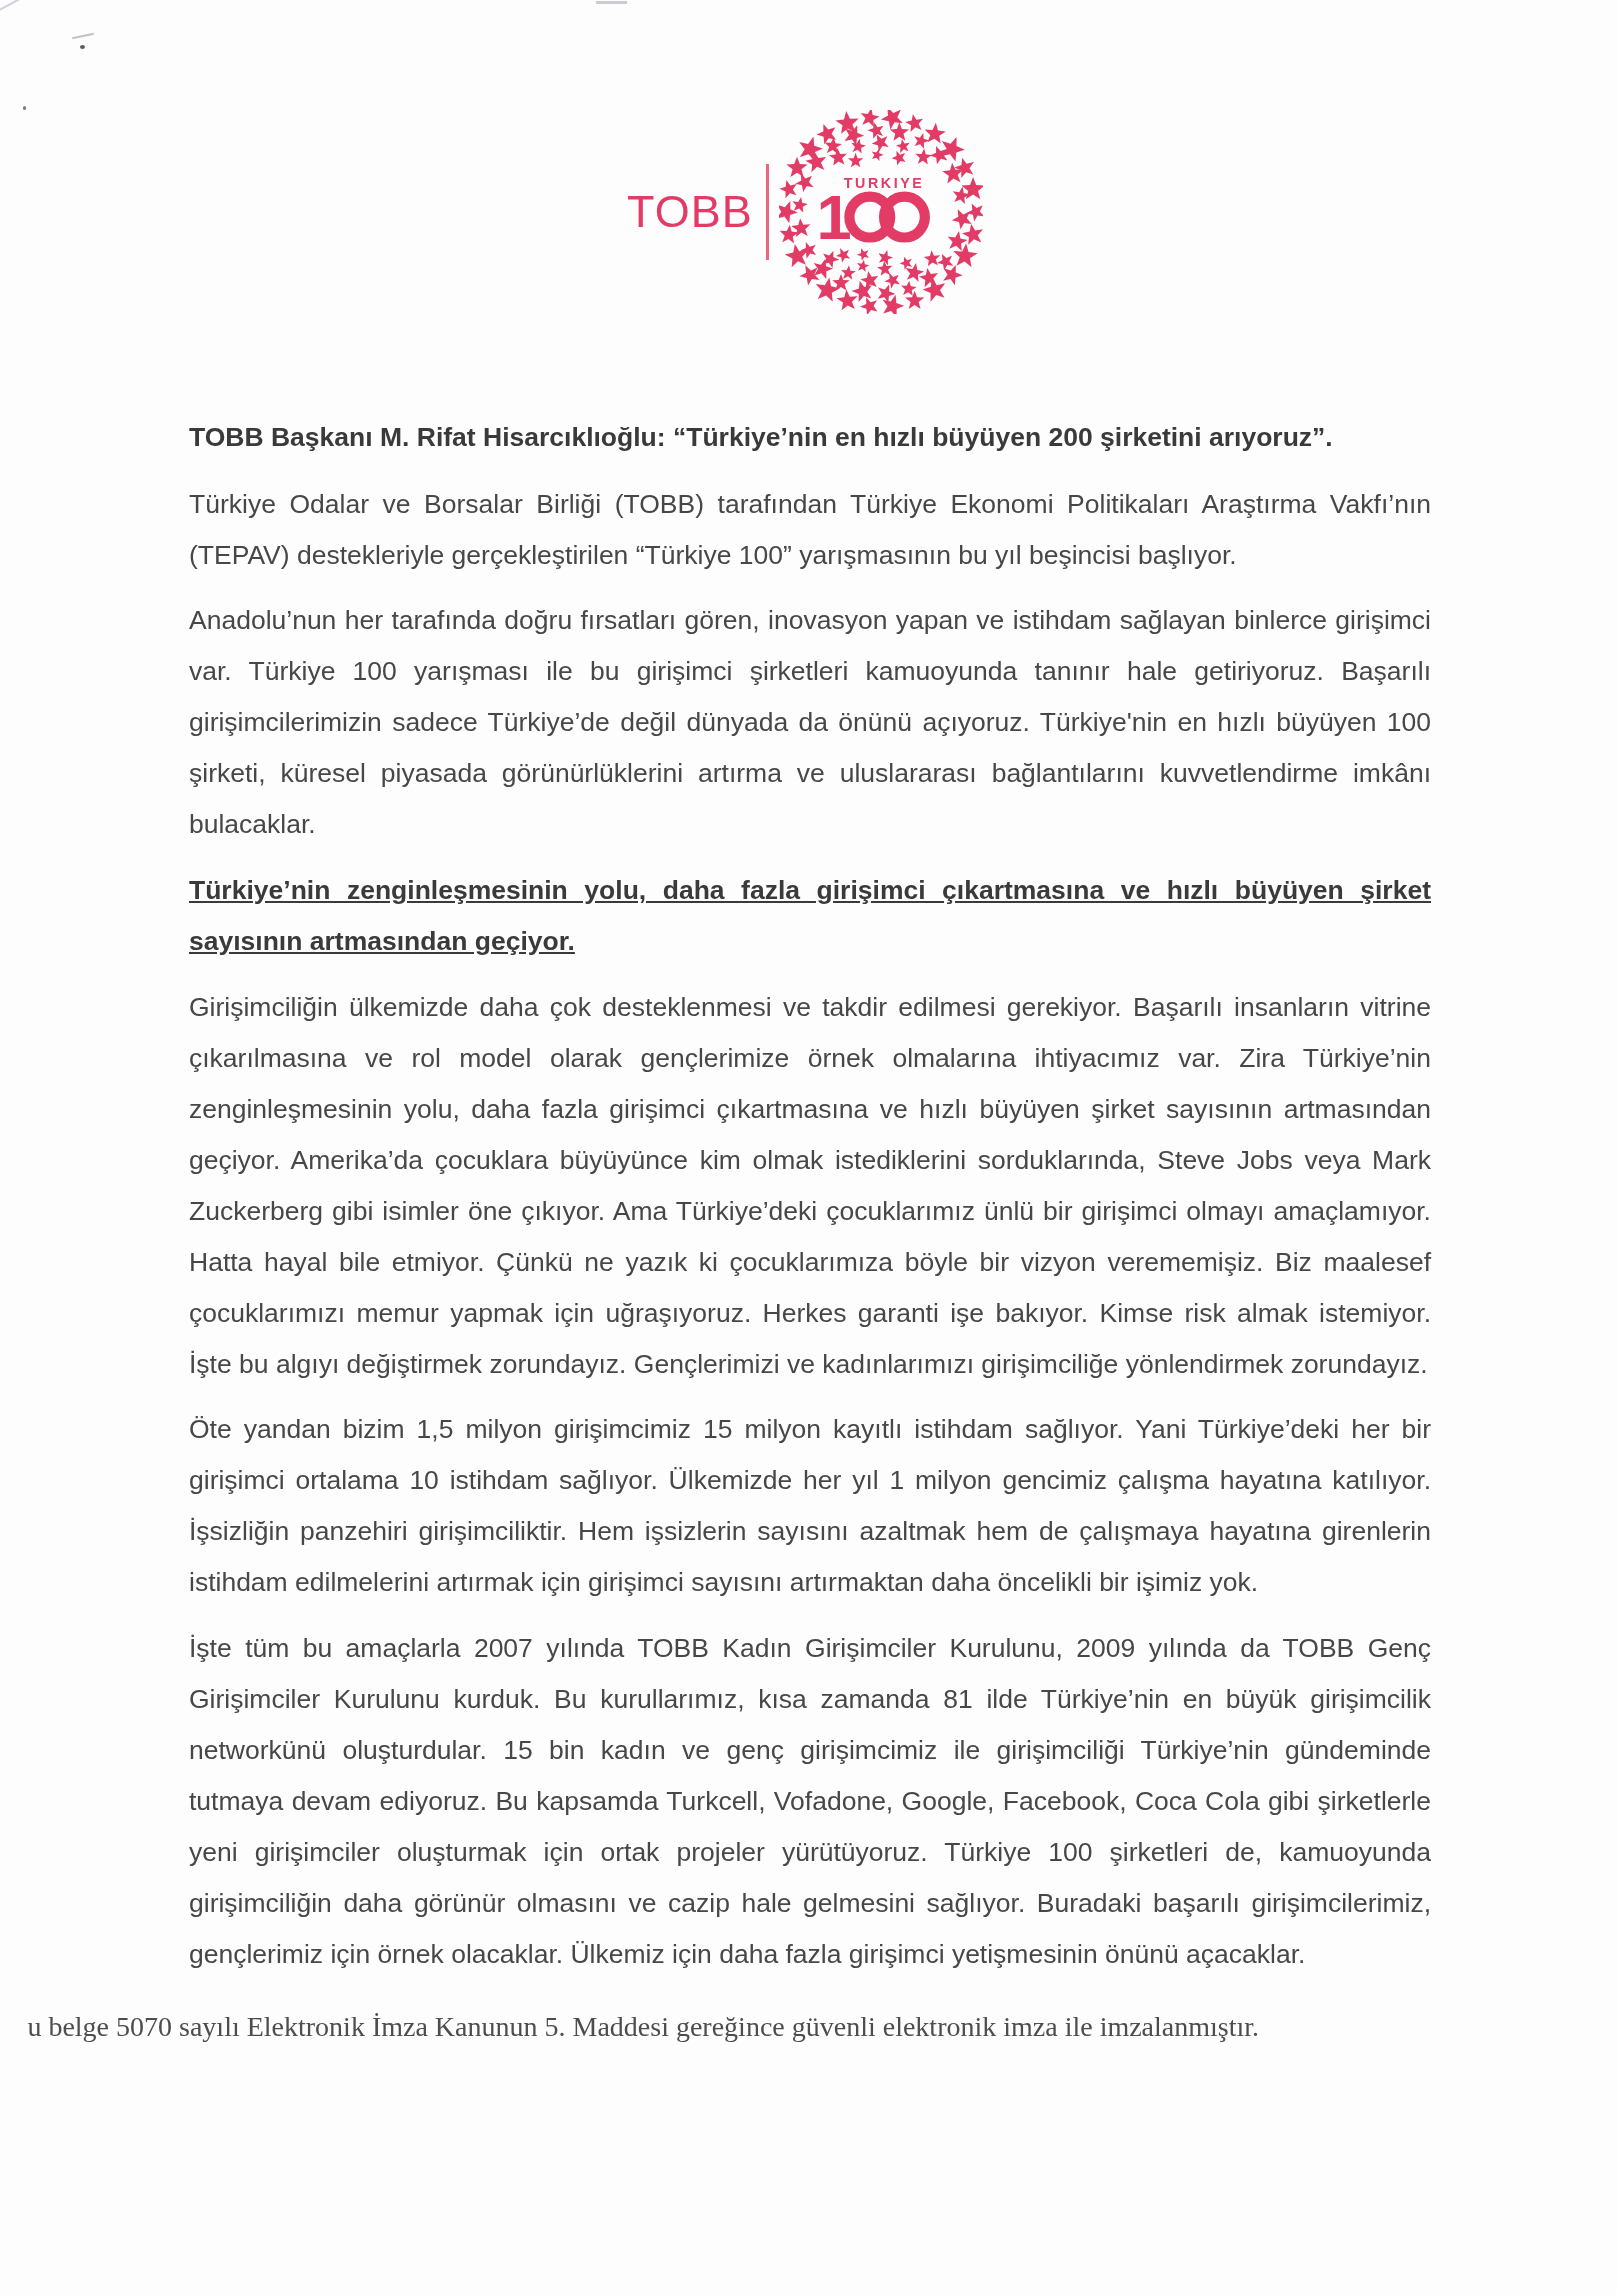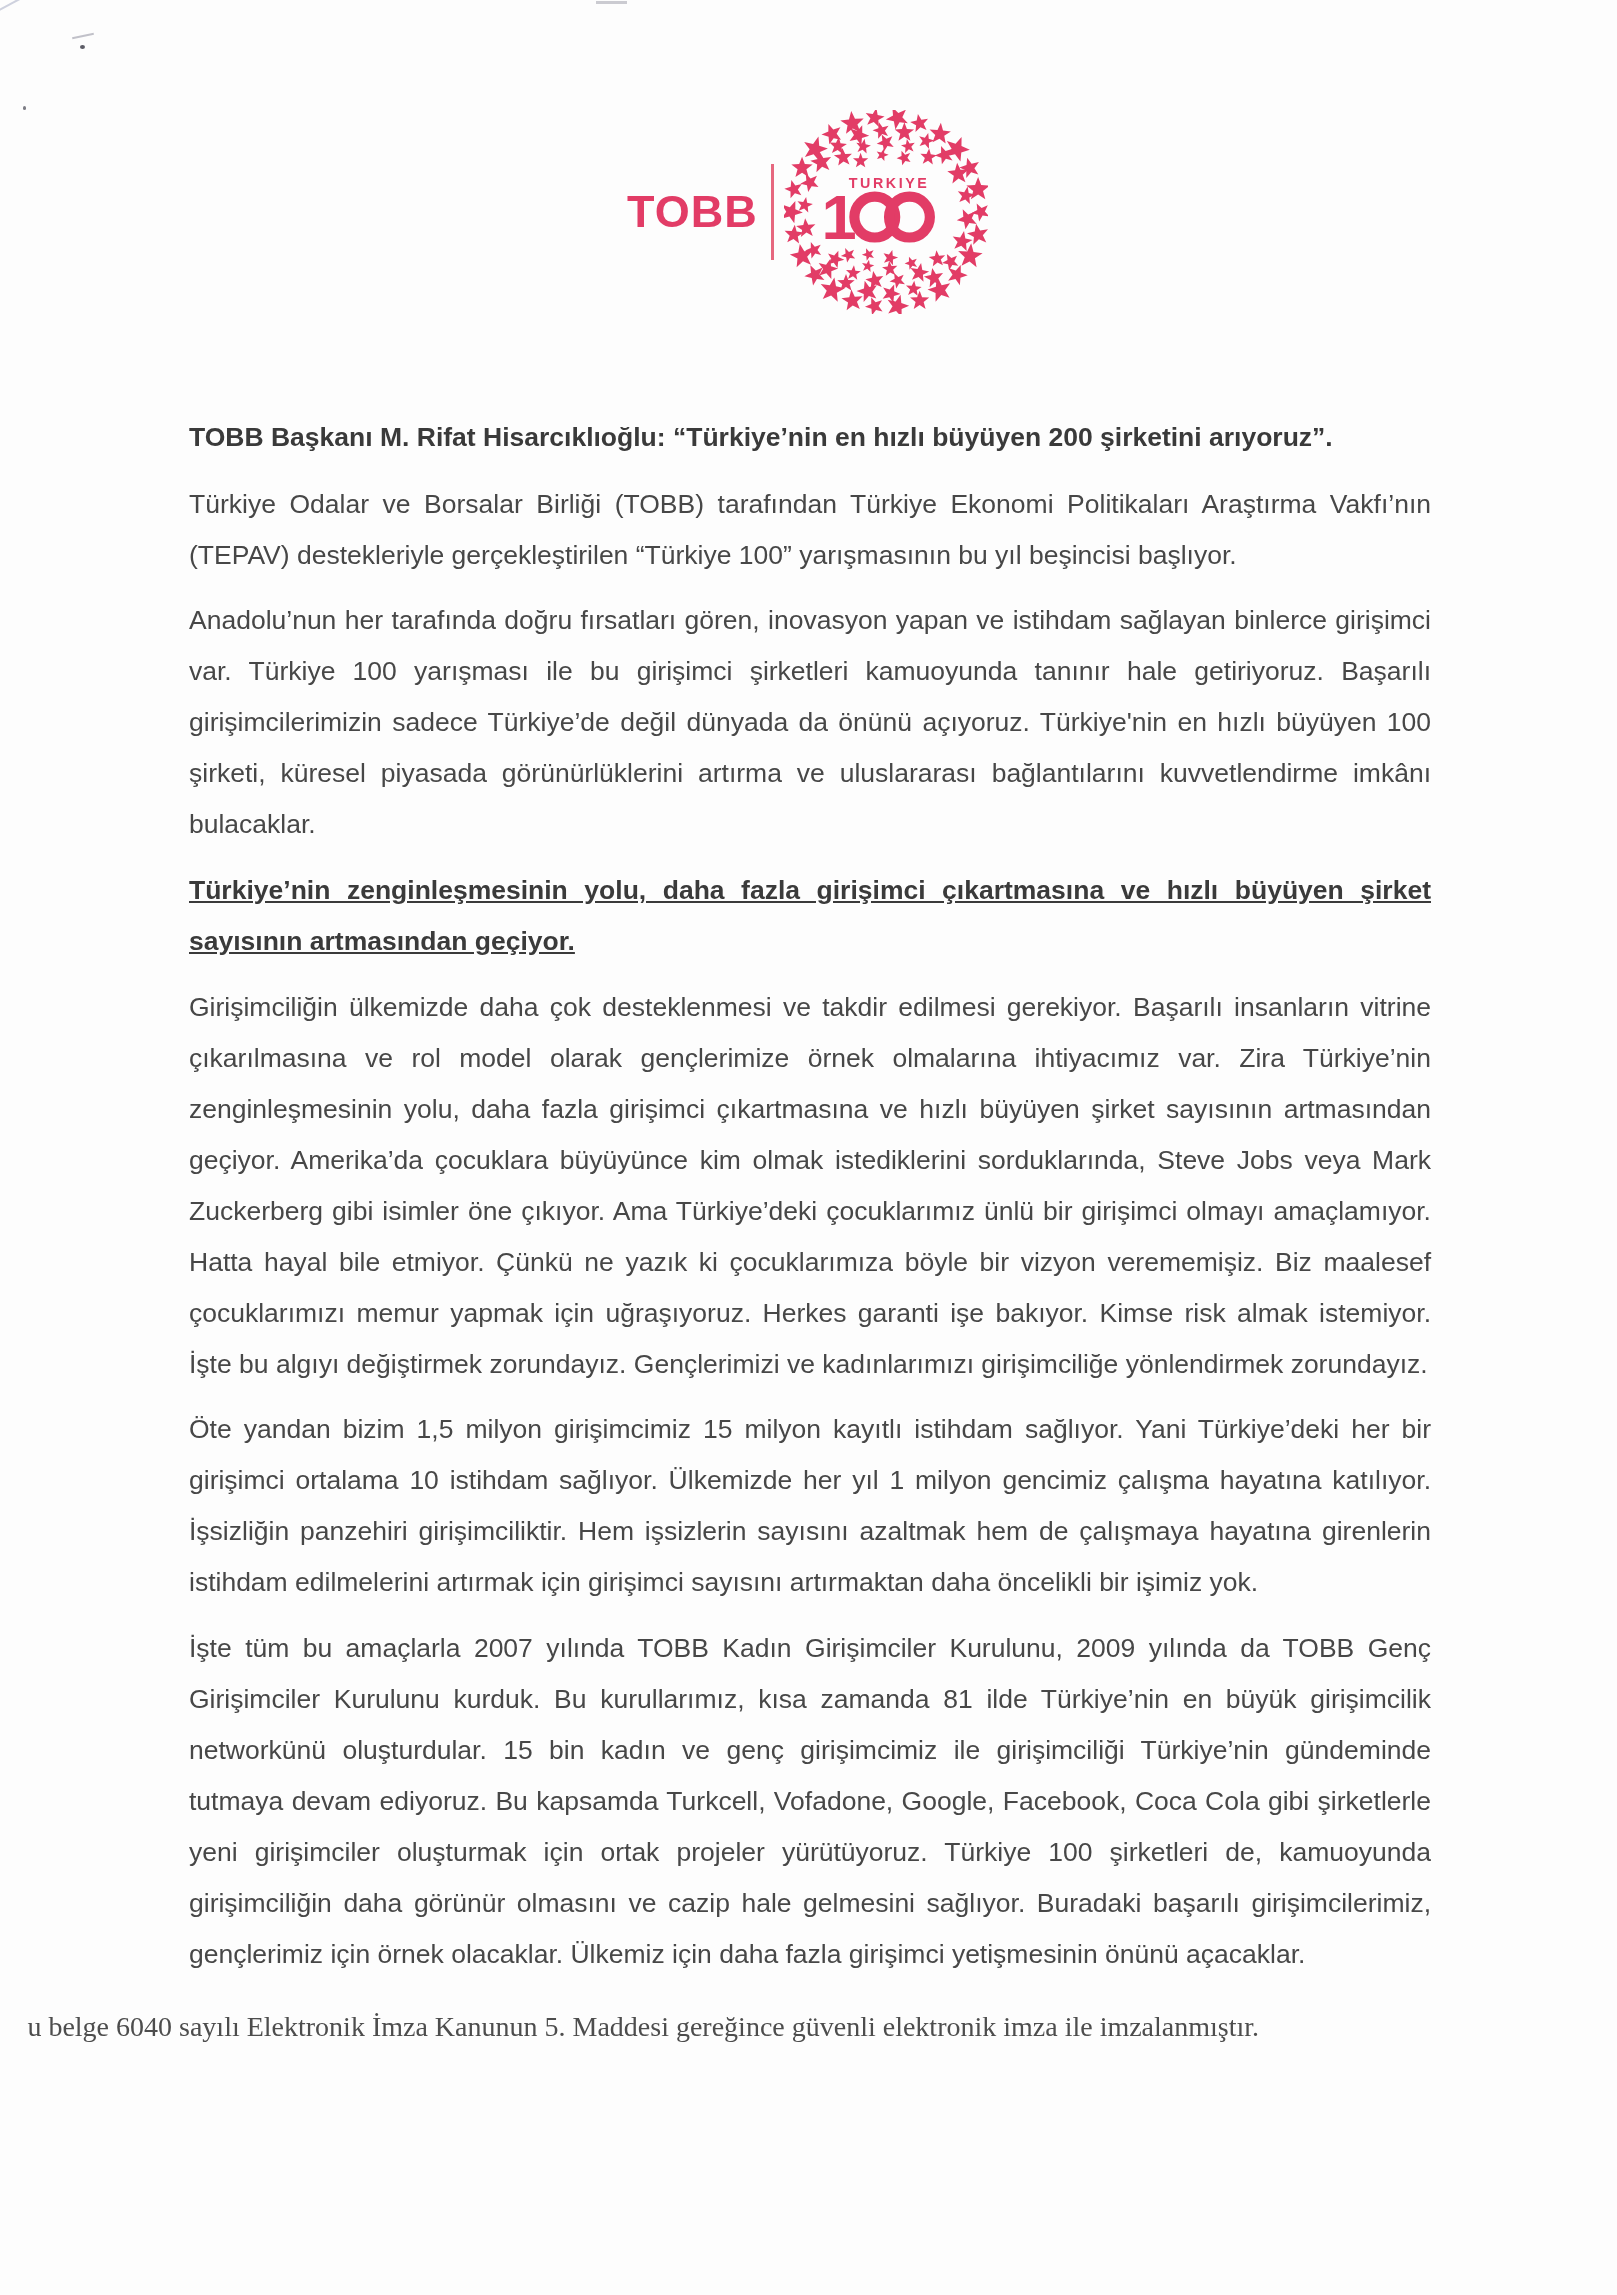--- a/index.html
+++ b/index.html
@@ -11,21 +11,21 @@
     font-family: "Liberation Sans", sans-serif;
   }
   
   .logo {
     position: absolute;
     left: 627px; top: 106px;
     width: 372px; height: 211px;
     display: flex; align-items: center;
   }
   .logo-wordmark {
-    font-weight: 700;
+    font-weight: 400;
     font-size: 45px;
     letter-spacing: 1px;
     color: #e23c66;
     margin-right: 13.7px;
   }
   .logo-divider {
     width: 2.9px; height: 96px;
     background: #e6687f;
     margin-right: 9.8px;
   }
@@ -177,14 +177,14 @@
   <div>
       <p class="para">Türkiye Odalar ve Borsalar Birliği (TOBB) tarafından Türkiye Ekonomi Politikaları Araştırma Vakfı’nın (TEPAV) destekleriyle gerçekleştirilen “Türkiye 100” yarışmasının bu yıl beşincisi başlıyor.</p>
       <p class="para">Anadolu’nun her tarafında doğru fırsatları gören, inovasyon yapan ve istihdam sağlayan binlerce girişimci var. Türkiye 100 yarışması ile bu girişimci şirketleri kamuoyunda tanınır hale getiriyoruz. Başarılı girişimcilerimizin sadece Türkiye’de değil dünyada da önünü açıyoruz. Türkiye'nin en hızlı büyüyen 100 şirketi, küresel piyasada görünürlüklerini artırma ve uluslararası bağlantılarını kuvvetlendirme imkânı bulacaklar.</p>
       <p class="para bold">Türkiye’nin zenginleşmesinin yolu, daha fazla girişimci çıkartmasına ve hızlı büyüyen şirket sayısının artmasından geçiyor.</p>
       <p class="para">Girişimciliğin ülkemizde daha çok desteklenmesi ve takdir edilmesi gerekiyor. Başarılı insanların vitrine çıkarılmasına ve rol model olarak gençlerimize örnek olmalarına ihtiyacımız var. Zira Türkiye’nin zenginleşmesinin yolu, daha fazla girişimci çıkartmasına ve hızlı büyüyen şirket sayısının artmasından geçiyor. Amerika’da çocuklara büyüyünce kim olmak istediklerini sorduklarında, Steve Jobs veya Mark Zuckerberg gibi isimler öne çıkıyor. Ama Türkiye’deki çocuklarımız ünlü bir girişimci olmayı amaçlamıyor. Hatta hayal bile etmiyor. Çünkü ne yazık ki çocuklarımıza böyle bir vizyon verememişiz. Biz maalesef çocuklarımızı memur yapmak için uğraşıyoruz. Herkes garanti işe bakıyor. Kimse risk almak istemiyor. İşte bu algıyı değiştirmek zorundayız. Gençlerimizi ve kadınlarımızı girişimciliğe yönlendirmek zorundayız.</p>
       <p class="para">Öte yandan bizim 1,5 milyon girişimcimiz 15 milyon kayıtlı istihdam sağlıyor. Yani Türkiye’deki her bir girişimci ortalama 10 istihdam sağlıyor. Ülkemizde her yıl 1 milyon gencimiz çalışma hayatına katılıyor. İşsizliğin panzehiri girişimciliktir. Hem işsizlerin sayısını azaltmak hem de çalışmaya hayatına girenlerin istihdam edilmelerini artırmak için girişimci sayısını artırmaktan daha öncelikli bir işimiz yok.</p>
       <p class="para">İşte tüm bu amaçlarla 2007 yılında TOBB Kadın Girişimciler Kurulunu, 2009 yılında da TOBB Genç Girişimciler Kurulunu kurduk. Bu kurullarımız, kısa zamanda 81 ilde Türkiye’nin en büyük girişimcilik networkünü oluşturdular. 15 bin kadın ve genç girişimcimiz ile girişimciliği Türkiye’nin gündeminde tutmaya devam ediyoruz. Bu kapsamda Turkcell, Vofadone, Google, Facebook, Coca Cola gibi şirketlerle yeni girişimciler oluşturmak için ortak projeler yürütüyoruz. Türkiye 100 şirketleri de, kamuoyunda girişimciliğin daha görünür olmasını ve cazip hale gelmesini sağlıyor. Buradaki başarılı girişimcilerimiz, gençlerimiz için örnek olacaklar. Ülkemiz için daha fazla girişimci yetişmesinin önünü açacaklar.</p>
     </div>
 </div>
 
-<div class="esign">u belge 6040 sayılı Elektronik İmza Kanunun 5. Maddesi gereğince güvenli elektronik imza ile imzalanmıştır.</div>
+<div class="esign">u belge 5070 sayılı Elektronik İmza Kanunun 5. Maddesi gereğince güvenli elektronik imza ile imzalanmıştır.</div>
 
 
 </body></html>

